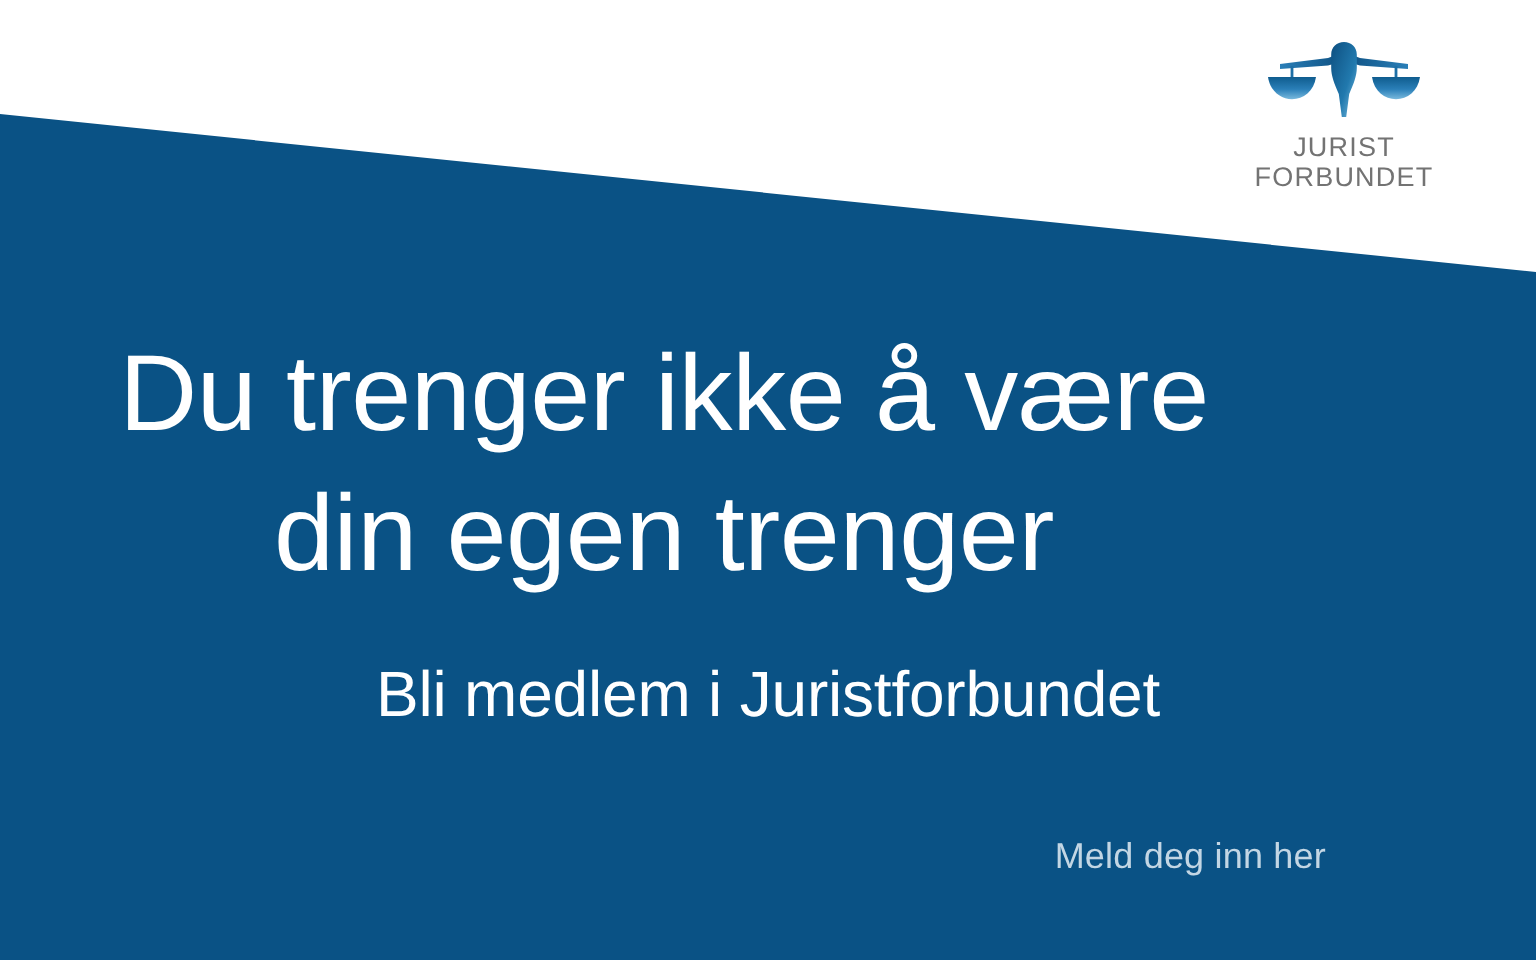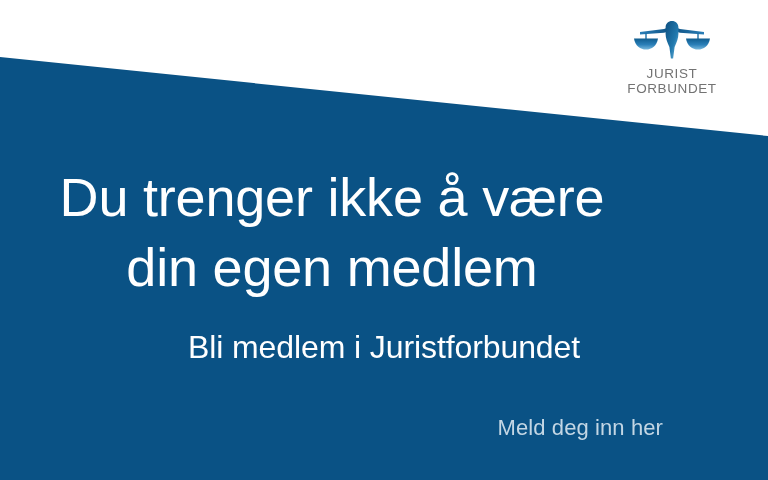--- a/index.html
+++ b/index.html
@@ -92,21 +92,21 @@
   
   .cta {
     position: absolute;
     left: 0;
     right: 105px;
     top: 411px;
     text-align: right;
     color: #c3d6e4;
     font-family: "Liberation Sans", sans-serif;
     font-weight: 400;
-    font-size: 22px;
+    font-size: 18px;
     line-height: 34px;
     letter-spacing: 0.1px;
     white-space: nowrap;
     cursor: pointer;
   }
 </style>
 </head>
 <body>
 
 <div class="banner">
@@ -150,20 +150,20 @@
       <path d="M42 5 C45.6 5 48.4 7.6 48.4 11.2 L48.4 18 C48.4 22 46.8 26 44.6 31 L43.1 42.5 L40.9 42.5 L39.4 31 C37.2 26 35.6 22 35.6 18 L35.6 11.2 C35.6 7.6 38.4 5 42 5 Z" fill="url(#colGrad)"></path>
     </svg>
     <div class="logo-wordmark">
       <span>JURIST</span>
       <span class="line2">FORBUNDET</span>
     </div>
   </div>
 
   <div class="headline">
     <span class="hl-line">Du trenger ikke å være</span>
-    <span class="hl-line">din egen medlem</span>
+    <span class="hl-line">din egen trenger</span>
   </div>
 
   <div class="subtitle">Bli medlem i Juristforbundet</div>
 
   <div class="cta">Meld deg inn her</div>
 
 </div>
 
 </body></html>

